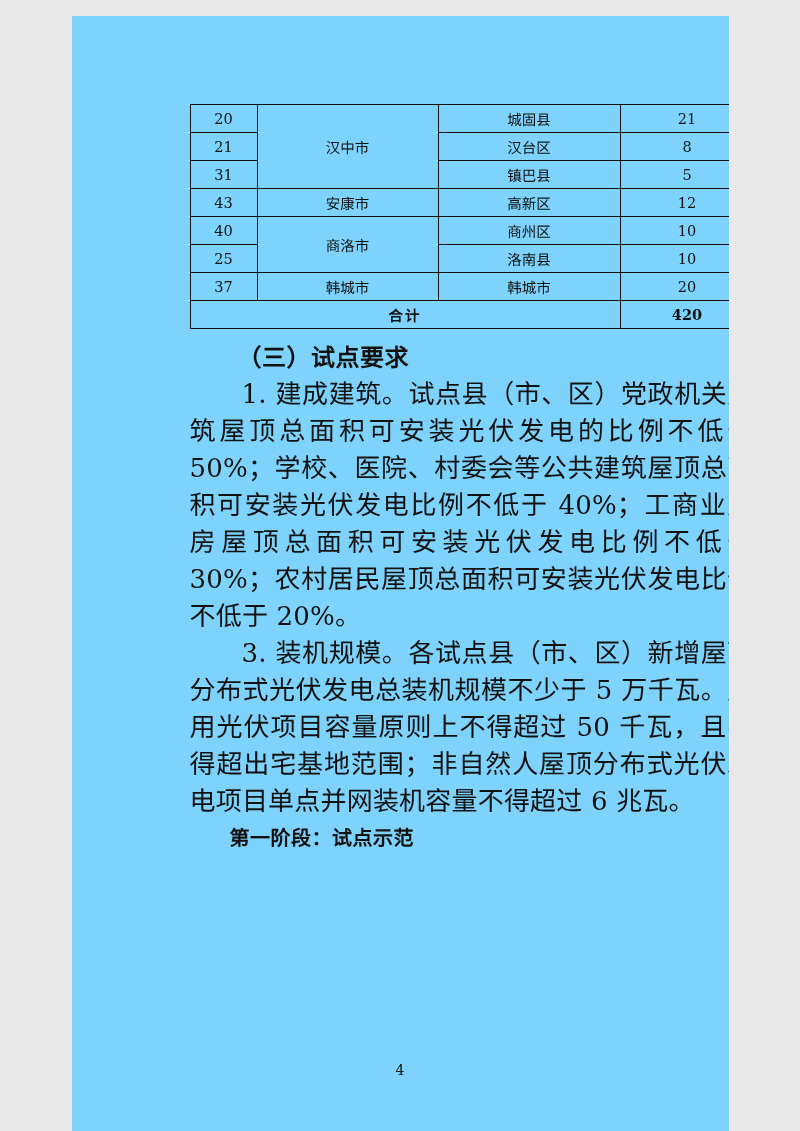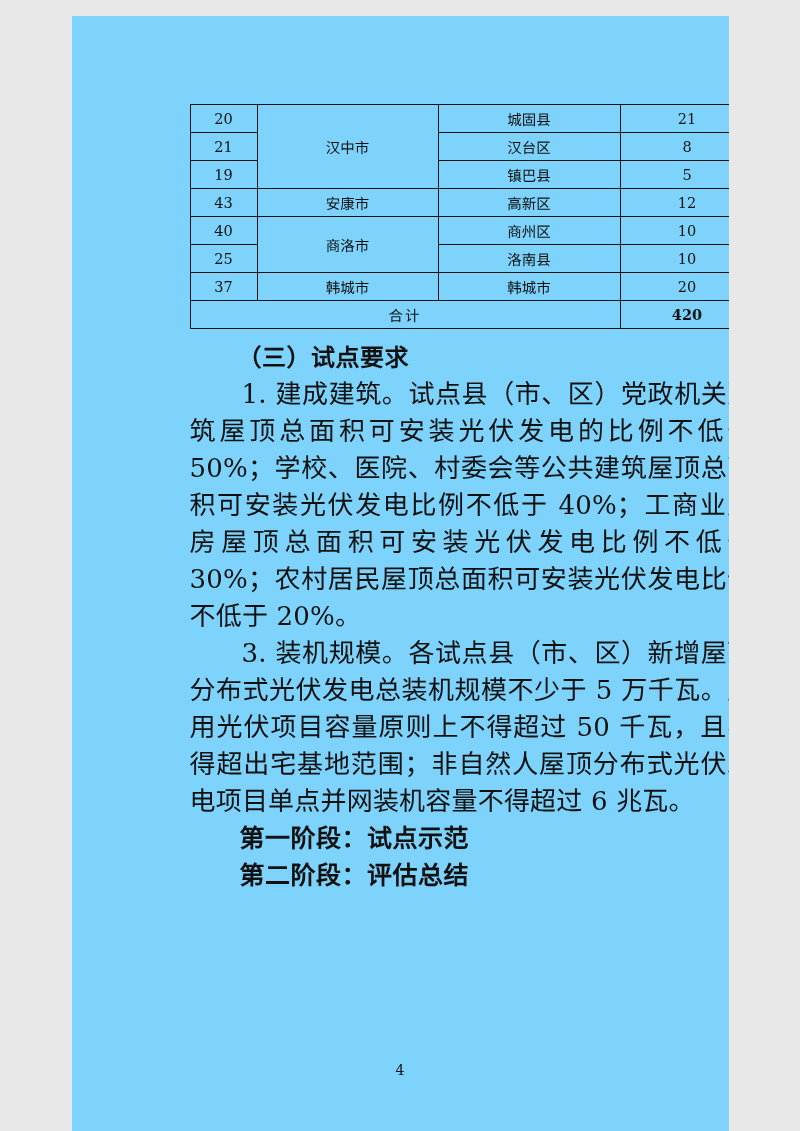--- a/index.html
+++ b/index.html
@@ -38,21 +38,21 @@
     height: 27px;
     padding: 0;
     font-family: "DejaVu Serif", "Liberation Serif", serif;
   }
   .col-no   { width: 67px; }
   .col-city { width: 181px; }
   .col-cnty { width: 182px; }
   .col-num  { width: 134px; }
 
   td.total-label {
-    font-weight: normal;
+    font-weight: bold;
     letter-spacing: 2px;
   }
   td.total-value {
     font-weight: bold;
   }
 
   
   .para {
     font-size: 26px;
     line-height: 37px;
@@ -63,21 +63,21 @@
   }
   .heading {
     font-size: 24px;
     line-height: 37px;
     text-indent: 2em;
     margin: 0;
     font-weight: bold;
     letter-spacing: 0.5px;
   }
   .subheading {
-    font-size: 25px;
+    font-size: 20px;
     line-height: 37px;
     text-indent: 2em;
     margin: 0;
     font-weight: bold;
     letter-spacing: 0.5px;
   }
   .gap-sm { height: 10px; }
 
   
   .page-number {
@@ -110,21 +110,21 @@
           <td rowspan="3">汉中市</td>
           <td>城固县</td>
           <td>21</td>
         </tr>
         <tr>
           <td>21</td>
           <td>汉台区</td>
           <td>8</td>
         </tr>
         <tr>
-          <td>19</td>
+          <td>31</td>
           <td>镇巴县</td>
           <td>5</td>
         </tr>
         <tr>
           <td>43</td>
           <td>安康市</td>
           <td>高新区</td>
           <td>12</td>
         </tr>
         <tr>
@@ -151,18 +151,17 @@
       </tbody>
     </table>
 
     <div class="gap-sm"></div>
 
     <p class="heading">（三）试点要求</p>
     <p class="para">1. 建成建筑。试点县（市、区）党政机关建筑屋顶总面积可安装光伏发电的比例不低于 50%；学校、医院、村委会等公共建筑屋顶总面积可安装光伏发电比例不低于 40%；工商业厂房屋顶总面积可安装光伏发电比例不低于 30%；农村居民屋顶总面积可安装光伏发电比例不低于 20%。</p>
     <p class="para">3. 装机规模。各试点县（市、区）新增屋顶分布式光伏发电总装机规模不少于 5 万千瓦。户用光伏项目容量原则上不得超过 50 千瓦，且不得超出宅基地范围；非自然人屋顶分布式光伏发电项目单点并网装机容量不得超过 6 兆瓦。</p>
 
     <p class="subheading">第一阶段：试点示范</p>
-    <p class="subheading">第二阶段：评估总结</p>
 
   </div>
 
   <div class="page-number">4</div>
 </div>
 
 </body></html>

